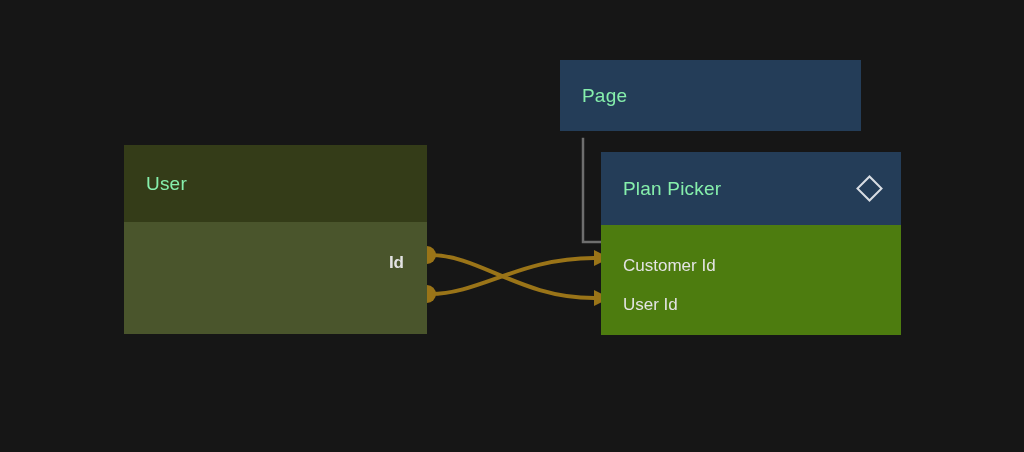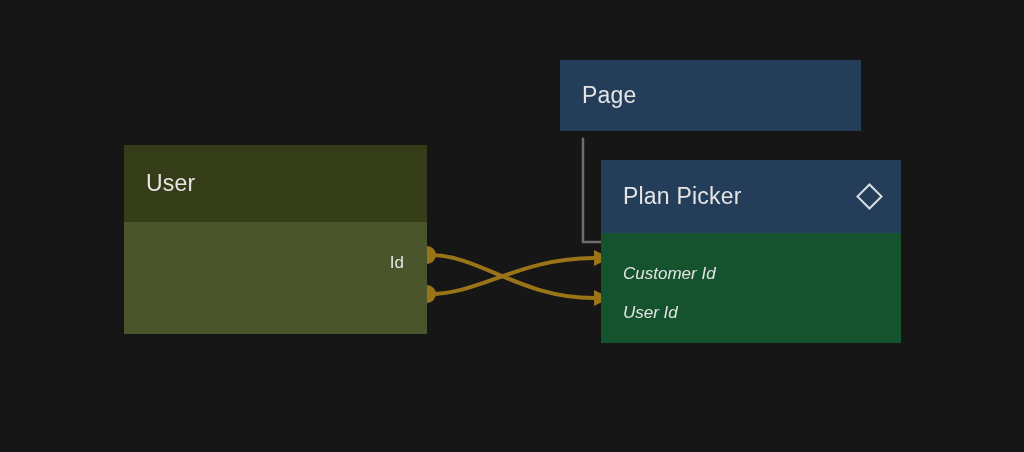--- a/index.html
+++ b/index.html
@@ -26,22 +26,22 @@
     overflow: hidden;
   }
   .node-header {
     display: flex;
     align-items: center;
     justify-content: space-between;
     box-sizing: border-box;
     width: 100%;
   }
   .node-title {
-    color: #e5e5e5;
-    font-size: 23px;
+    color: #86efac;
+    font-size: 19px;
     letter-spacing: 0.2px;
     white-space: nowrap;
   }
   .node-body {
     box-sizing: border-box;
     width: 100%;
   }
   .field-row {
     display: flex;
     align-items: center;
@@ -67,52 +67,51 @@
   #node-user .node-body {
     height: 112px;
     background: #4a552c;
     padding-top: 2px;
   }
   #node-user .field-row {
     height: 39px;
     justify-content: flex-end;
     padding-right: 23px;
   }
-  #node-user .field-row.r1 { margin-top: 19px; }
+  #node-user .field-row.r1 { margin-top: 19px; font-weight: bold; }
 
   
   #node-page {
     left: 560px;
     top: 60px;
     width: 301px;
     height: 71px;
     background: #243d58;
   }
   #node-page .node-header {
     height: 71px;
     padding: 0 22px;
   }
 
   
   #node-planpicker {
     left: 601px;
-    top: 160px;
+    top: 152px;
     width: 300px;
     height: 183px;
   }
   #node-planpicker .node-header {
     height: 73px;
     background: #243d58;
     padding: 0 22px;
   }
   #node-planpicker .node-body {
     height: 110px;
-    background: #14532d;
+    background: #4d7c0f;
     padding-top: 2px;
-    font-style: italic;
   }
   #node-planpicker .field-row {
     height: 39px;
     justify-content: flex-start;
     padding-left: 22px;
   }
   #node-planpicker .field-row.r1 { margin-top: 19px; }
 
   
   .diamond-icon {

